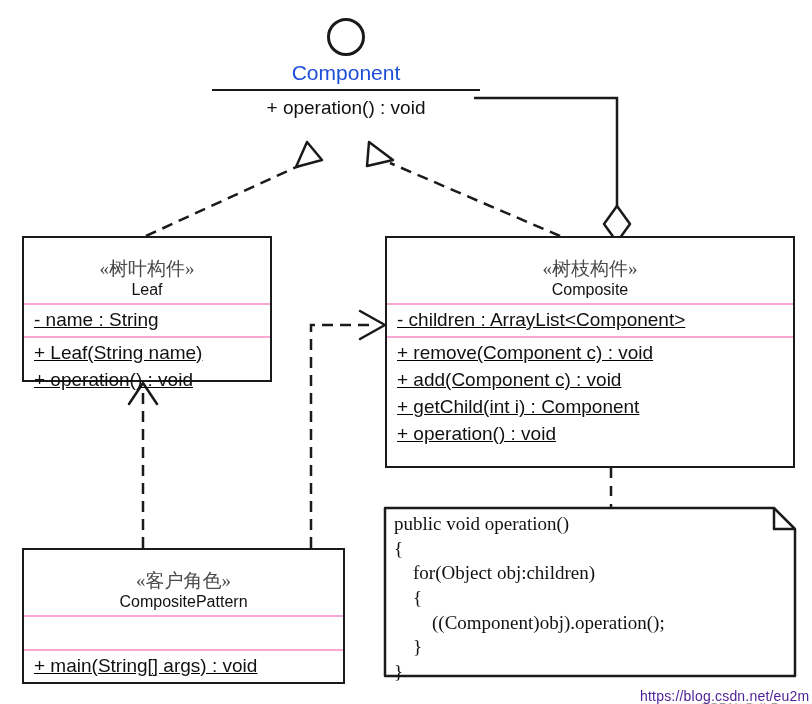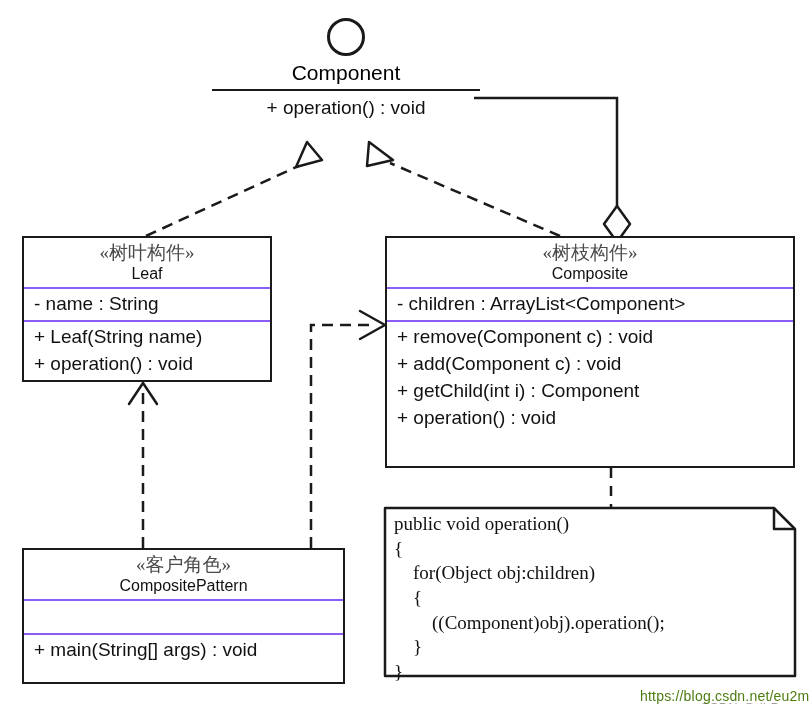--- a/index.html
+++ b/index.html
@@ -28,25 +28,26 @@
     position: absolute;
     border: 2px solid #1a1a1a;
     background: #ffffff;
     box-sizing: border-box;
   }
   .compartment {
     box-sizing: border-box;
     padding: 2px 6px;
   }
   .compartment + .compartment {
-    border-top: 2px solid #8b5cf6;
+    border-top: 2px solid #f9a8d4;
+    text-decoration: underline;
   }
   .head {
     text-align: center;
-    padding-top: 4px;
+    padding-top: 20px;
     padding-bottom: 4px;
   }
   .stereotype {
     font-family: "Liberation Serif", serif;
     font-size: 19px;
     color: #4a4a4a;
     line-height: 1.15;
     white-space: nowrap;
   }
   .classname {
@@ -74,21 +75,21 @@
     width: 38px;
     height: 38px;
     border: 3px solid #1a1a1a;
     border-radius: 50%;
     margin: 0 auto 4px auto;
     background: #ffffff;
     box-sizing: border-box;
   }
   .iface-name {
     font-size: 21px;
-    color: #000000;
+    color: #1d4ed8;
     line-height: 1.2;
   }
   .iface-rule {
     height: 0;
     border-top: 2px solid #1a1a1a;
     margin: 4px 0 0 0;
   }
   .iface-op {
     font-size: 19px;
     color: #111111;
@@ -123,21 +124,21 @@
     font-size: 13px;
     color: #9b9b9b;
     letter-spacing: 0.3px;
     white-space: nowrap;
   }
   #watermark-url {
     position: absolute;
     left: 640px;
     top: 688px;
     font-size: 14px;
-    color: #4d7c0f;
+    color: #4c1d95;
     letter-spacing: 0.2px;
     white-space: nowrap;
   }
 </style>
 </head>
 <body>
 
 <div id="canvas">
 
   <svg class="layer" viewBox="0 0 812 704" xmlns="http://www.w3.org/2000/svg">

